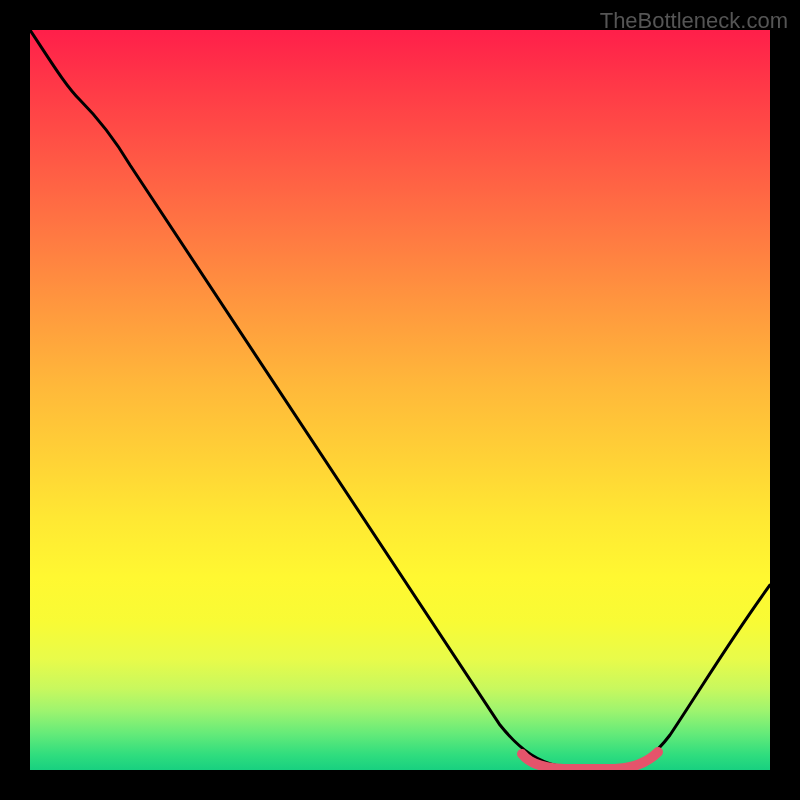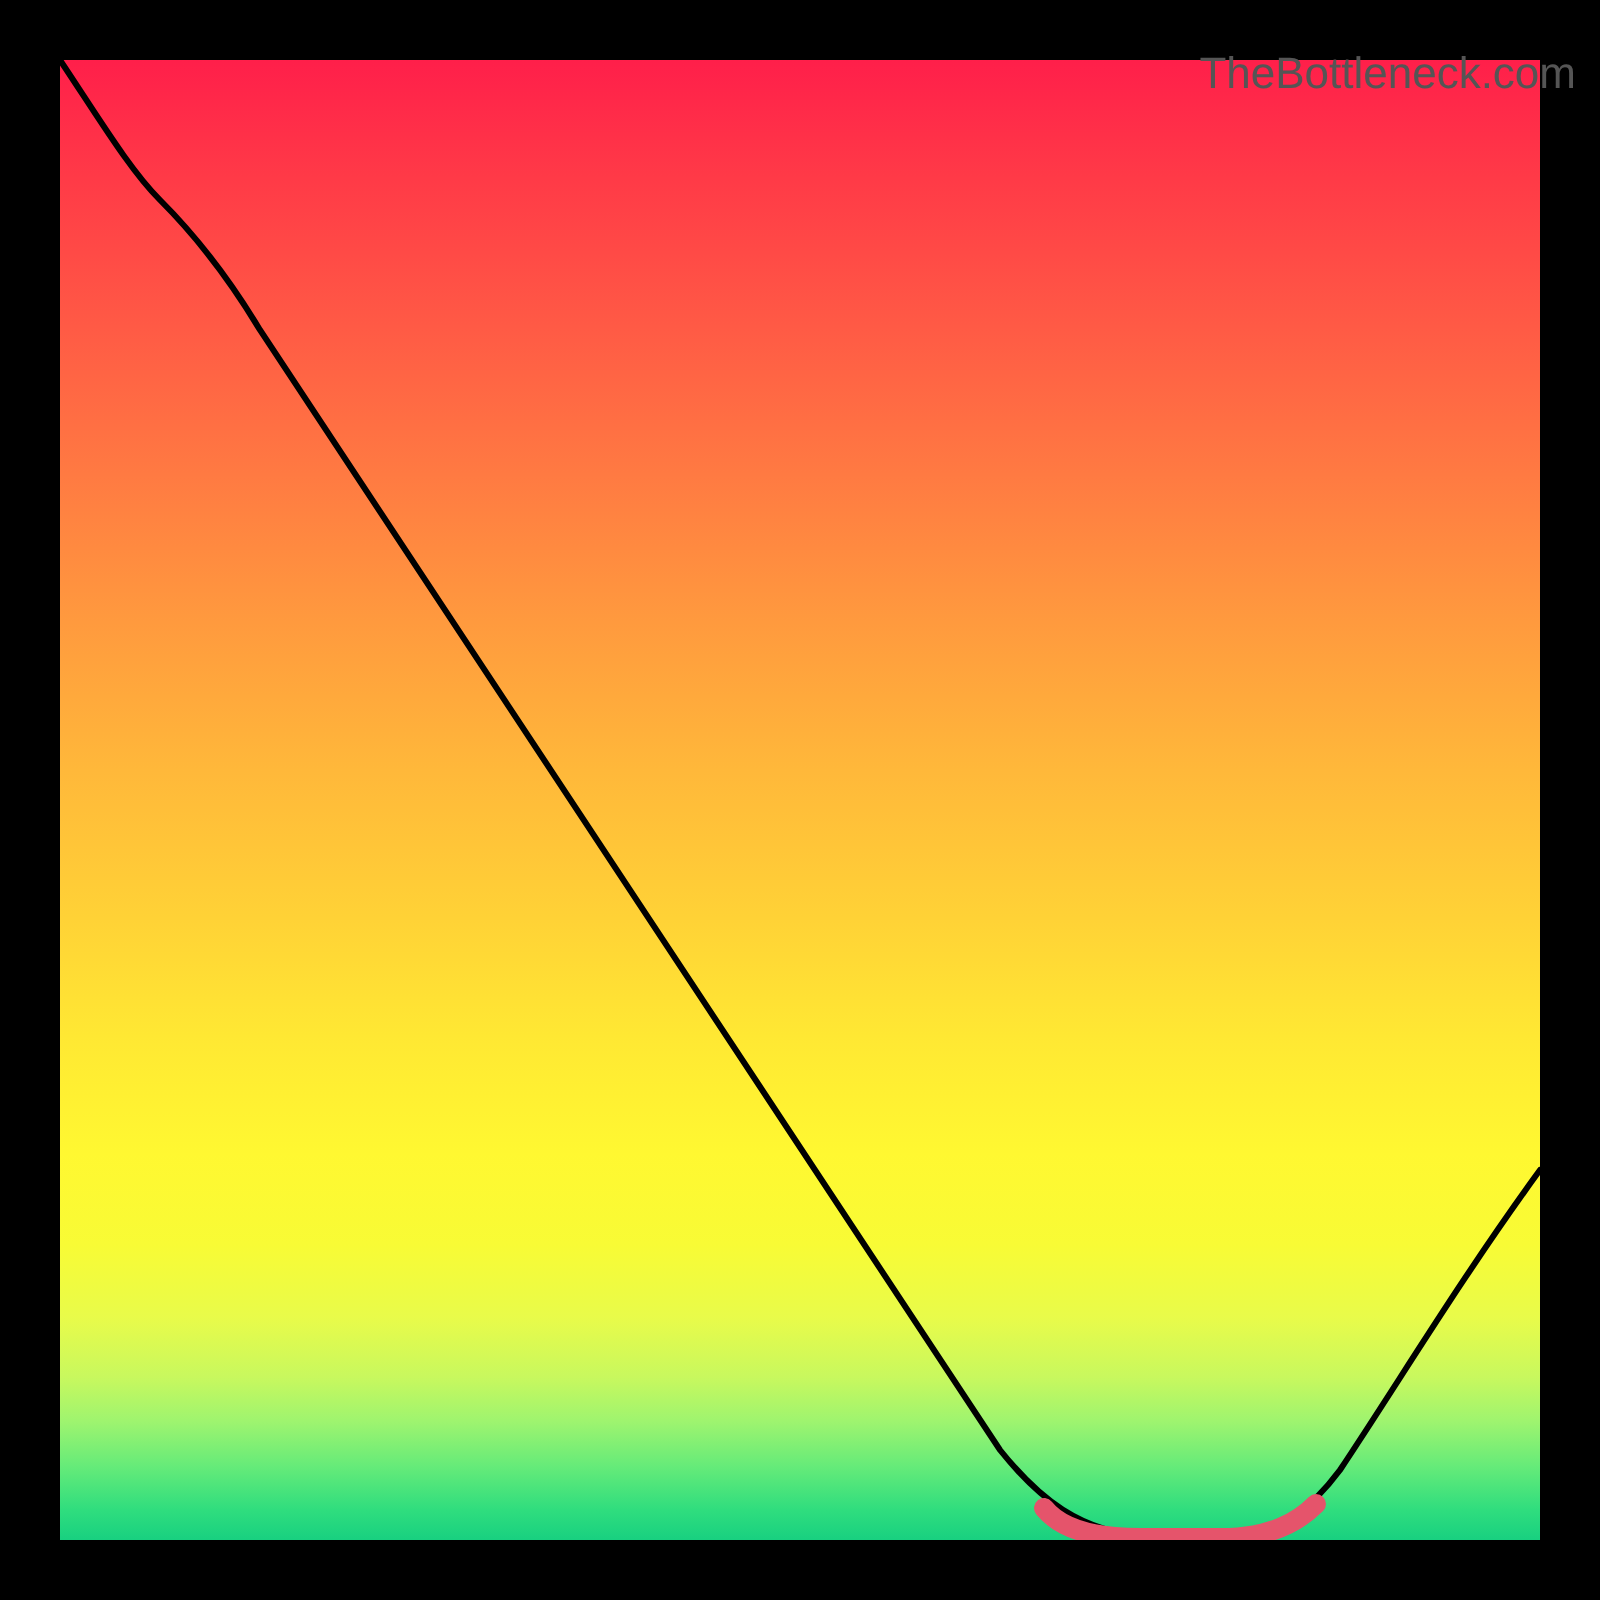--- a/index.html
+++ b/index.html
@@ -5,21 +5,21 @@
   * { margin: 0; padding: 0; box-sizing: border-box; }
   body {
     width: 800px;
     height: 800px;
     background: #000;
     position: relative;
     font-family: Arial, sans-serif;
   }
   .watermark {
     position: absolute;
-    top: 24px;
+    top: 8px;
     right: 12px;
     color: #555;
     font-size: 22px;
     font-weight: 500;
     z-index: 10;
   }
   .chart-area {
     position: absolute;
     left: 30px;
     top: 30px;

